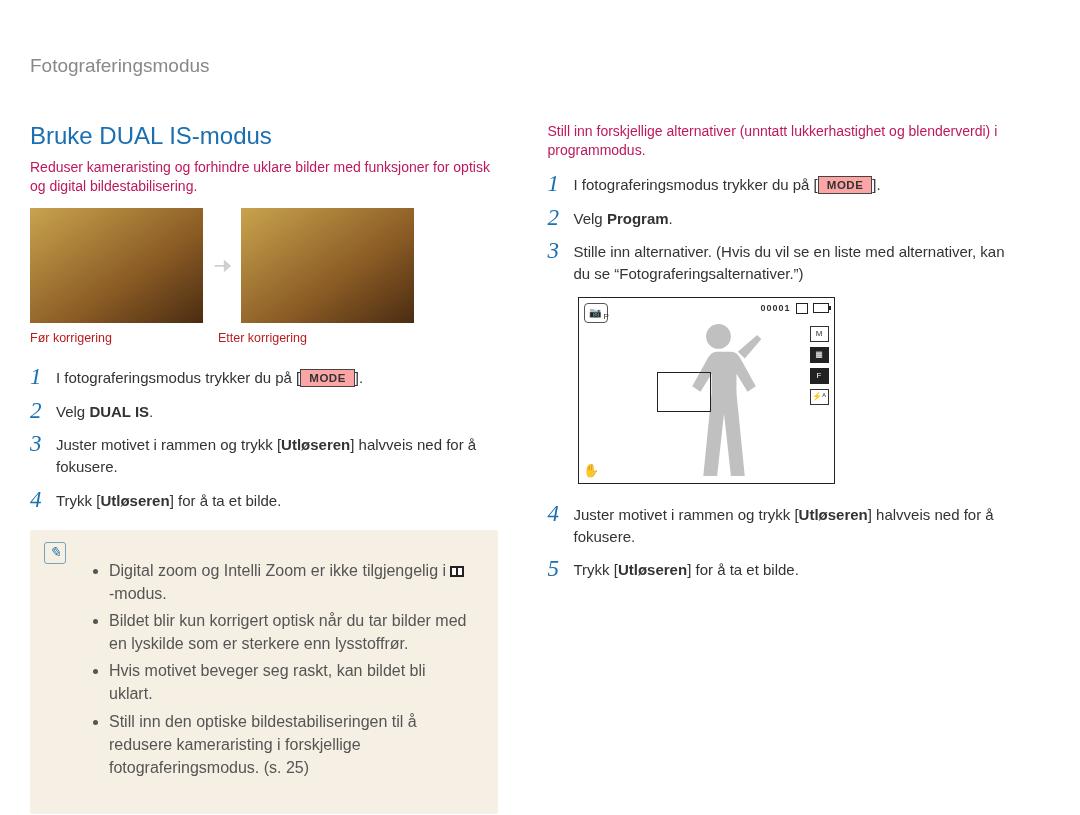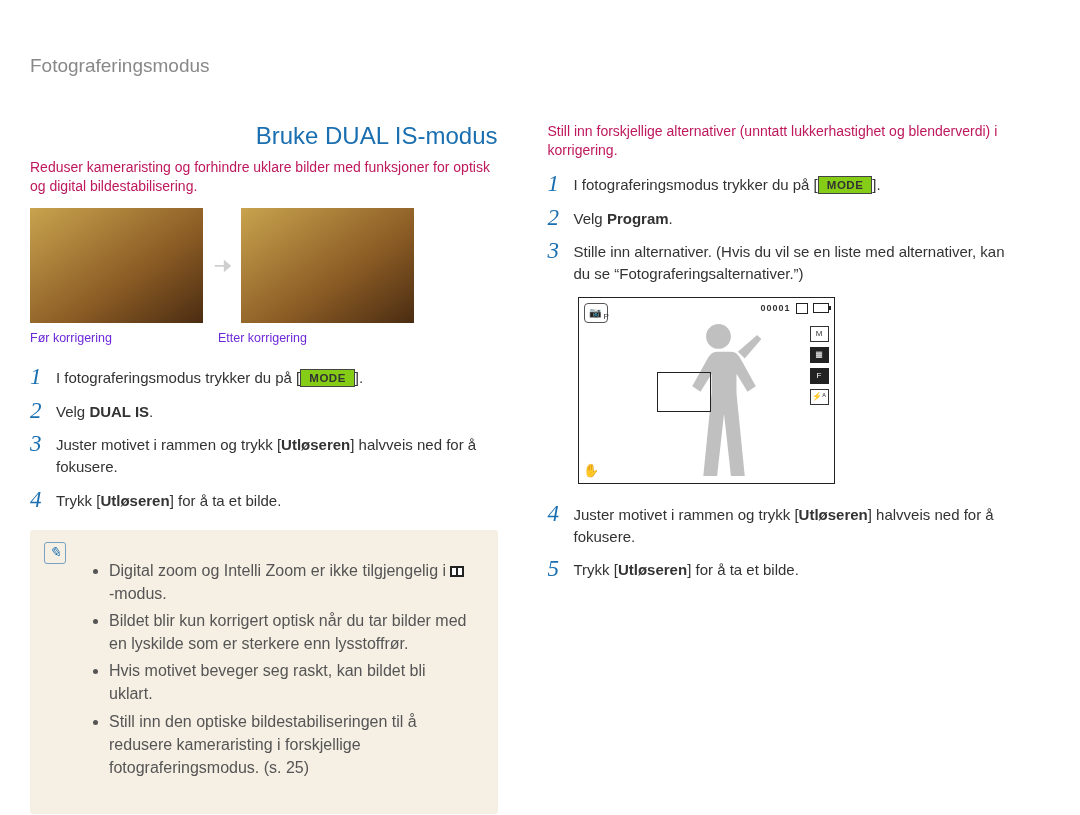--- a/index.html
+++ b/index.html
@@ -33,21 +33,20 @@
   .col {
     flex: 1;
     min-width: 0;
   }
   h2.title {
     color: #1a6fb0;
     font-size: 24px;
     font-weight: 400;
     margin: 0 0 8px 0;
     font-family: Arial, sans-serif;
-    text-align: right;
   }
   .intro {
     font-size: 14px;
     line-height: 1.35;
     color: #be185d;
     margin-bottom: 12px;
   }
   .image-row {
     display: flex;
     align-items: center;
@@ -65,21 +64,21 @@
     content:"";position:absolute;inset:0;
     backdrop-filter: blur(1px);
   }
   .captions {
     display:flex; gap:10px;
     margin-bottom: 20px;
   }
   .caption {
     width:173px;
     font-size:12.5px;
-    color:#6d28d9;
+    color:#b91c1c;
   }
   .caption2{ margin-left: 5px;}
   .arrow-sep {
     width: 22px; height: 22px;
     display:flex;align-items:center;justify-content:center;
   }
   .arrow-sep svg{width:22px;height:22px;fill:#cfcfcf;}
   ol.steps {
     list-style:none;
     padding:0;margin:0;
@@ -103,21 +102,21 @@
   }
   ol.steps > li .txt { flex:1; padding-top:2px;}
   .b { font-weight:700; }
   .mode-chip {
     display:inline-block;
     border:1px solid #444;
     padding:0 8px;
     font-size:11.5px;
     font-weight:700;
     letter-spacing:0.5px;
-    background:#84cc16;
+    background:#fca5a5;
     vertical-align:1px;
     line-height:16px;
     border-radius:0;
   }
   .note-box {
     margin-top:18px;
     background:#f6efe3;
     border-radius:3px;
     padding:12px 14px 14px 14px;
     display:flex;
@@ -246,21 +245,21 @@
                   <rect x="8" y="2" width="4" height="7" fill="#fff"></rect>
                 </svg></span>-modus.</li>
           <li>Bildet blir kun korrigert optisk når du tar bilder med en lyskilde som er sterkere enn lysstoffrør.</li>
           <li>Hvis motivet beveger seg raskt, kan bildet bli uklart.</li>
           <li>Still inn den optiske bildestabiliseringen til å redusere kameraristing i forskjellige fotograferingsmodus. (s. 25)</li>
         </ul>
       </div>
     </div>
 
     <div class="col">
-      <div class="intro">Still inn forskjellige alternativer (unntatt lukkerhastighet og blenderverdi) i korrigering.</div>
+      <div class="intro">Still inn forskjellige alternativer (unntatt lukkerhastighet og blenderverdi) i programmodus.</div>
 
       <ol class="steps">
         <li>
           <span class="num">1</span>
           <span class="txt">
             <span>I fotograferingsmodus trykker du på [</span><span class="mode-chip">MODE</span><span>].</span>
           </span>
         </li>
         <li>
           <span class="num">2</span>

